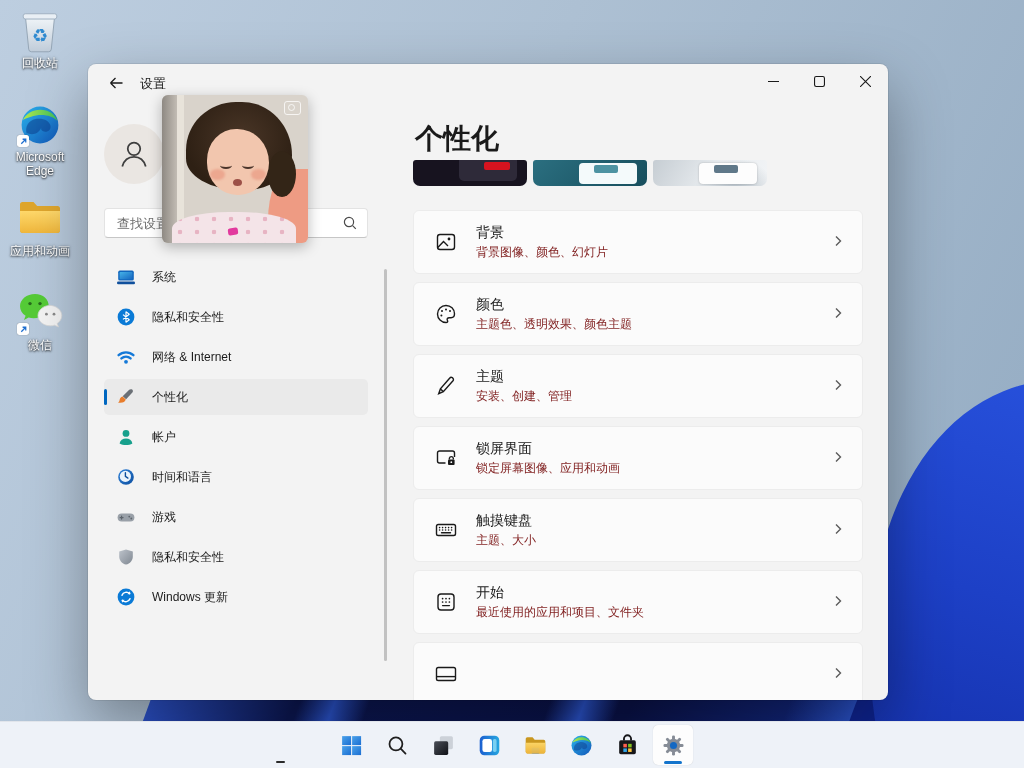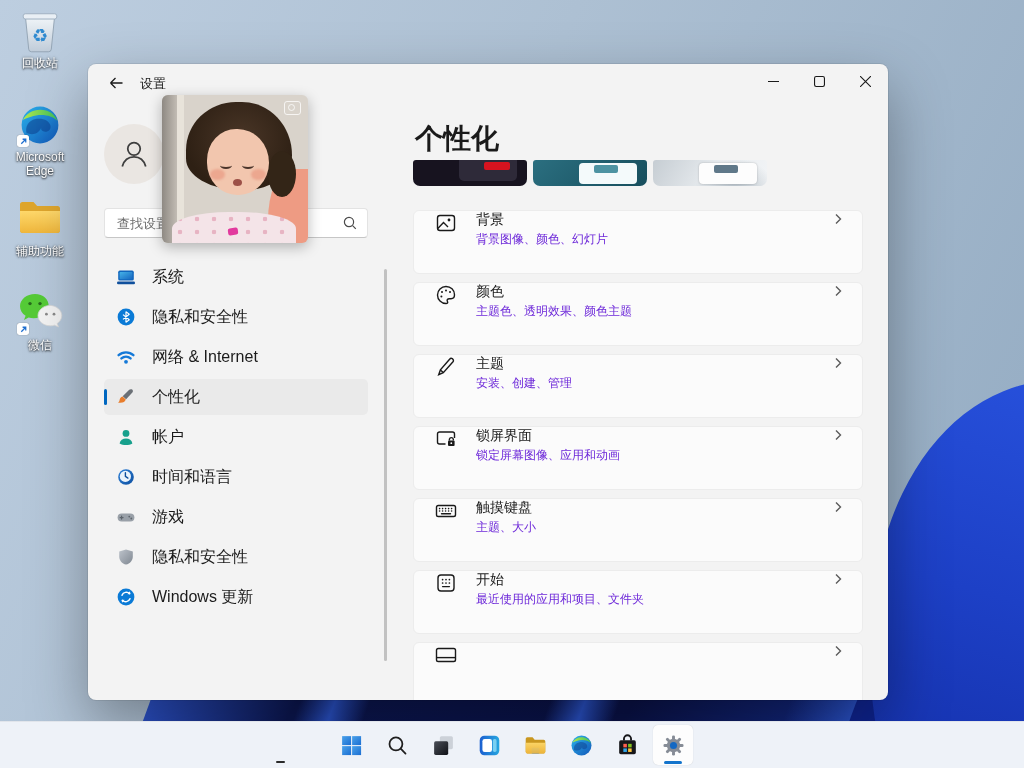--- a/index.html
+++ b/index.html
@@ -39,21 +39,21 @@
   
   .avatar{position:absolute;left:16px;top:60px;width:60px;height:60px;border-radius:50%;background:#eae6e2;
         display:flex;align-items:center;justify-content:center}
   .searchbox{position:absolute;left:16px;top:144px;width:264px;height:30px;background:#fff;box-sizing:border-box;
         border:1px solid #e3e3e3;border-bottom:1px solid #c6c6c6;border-radius:4px;display:flex;align-items:center;padding:0 10px}
   .searchbox input{border:none;outline:none;flex:1;min-width:0;font-size:13px;color:#1b1b1b;background:transparent;
         font-family:inherit}
   .searchbox input::placeholder{color:#6e6e6e}
   .nav{position:absolute;left:16px;top:195px;width:264px}
   .nitem{height:36px;margin-bottom:4px;border-radius:5px;display:flex;align-items:center;padding:0 12px;
-        position:relative;font-size:16px;color:#1b1b1b;box-sizing:border-box}
+        position:relative;font-size:12px;color:#1b1b1b;box-sizing:border-box}
   .nitem.sel{background:#eaeaea}
   .nitem.sel::before{content:"";position:absolute;left:0;top:10px;width:3px;height:16px;border-radius:2px;background:#0067c0}
   .nicon{width:20px;height:20px;margin-right:16px;flex:none}
   .sb-scroll{position:absolute;left:296px;top:205px;width:3px;height:392px;background:#8f8f8f;opacity:.5;border-radius:2px}
 
   
   .page-title{position:absolute;left:327px;top:56px;font-size:28px;font-weight:600;color:#1a1a1a}
   .cards{position:absolute;left:325px;top:96px;width:450px;display:flex;gap:6px}
   .tcard{width:114px;height:26px;border-radius:3px 3px 7px 7px;position:relative;overflow:hidden;flex:none}
   .tcard .mw{position:absolute;right:10px;top:0;width:58px;height:21px;border-radius:0 0 5px 5px}
@@ -64,25 +64,25 @@
   .tc2 .mw{background:#f4fafb;top:3px;border-radius:4px}
   .tc2 .mw i{position:absolute;top:2px;left:15px;width:24px;height:8px;background:#4d93a2;border-radius:2px}
   .tc3{background:linear-gradient(120deg,#c6cdd3 0%,#e9edf0 55%,#f2f4f6 100%)}
   .tc3::before{content:"";position:absolute;left:30%;top:-8px;width:70%;height:46px;
         background:radial-gradient(ellipse at 60% 90%,rgba(70,95,115,.38),transparent 60%)}
   .tc3 .mw{background:#fdfdfd;top:3px;border-radius:4px;box-shadow:0 0 2px rgba(0,0,0,.25)}
   .tc3 .mw i{position:absolute;top:2px;left:15px;width:24px;height:8px;background:#5f7889;border-radius:2px}
 
   .rows{position:absolute;left:325px;top:146px;width:450px}
   .srow{height:64px;box-sizing:border-box;background:#fbfbfb;border:1px solid #ececec;border-radius:6px;
-        margin-bottom:8px;display:flex;padding:0 18px 0 20px}
+        margin-bottom:8px;display:flex;align-items:center;padding:0 18px 0 20px}
   .ricon{width:24px;height:24px;margin-right:18px;flex:none}
   .tx{display:flex;flex-direction:column;gap:2px}
   .tx .t{font-size:14px;color:#1a1a1a}
-  .tx .s{font-size:12px;color:#6d28d9}
+  .tx .s{font-size:12px;color:#7f1d1d}
   .chev{margin-left:auto;flex:none}
 
   
   .photo{position:absolute;left:74px;top:31px;width:146px;height:148px;border-radius:6px;overflow:hidden;
         background:#d9d3cb;box-shadow:0 4px 14px rgba(0,0,0,.28);z-index:6}
   .ph-frame{position:absolute;left:0;top:0;width:15px;height:100%;background:linear-gradient(90deg,#8e8983,#c2bcb4)}
   .ph-frame2{position:absolute;left:15px;top:0;width:7px;height:100%;background:#e8e3da}
   .ph-coral{position:absolute;right:-10px;top:50%;width:50px;height:78%;background:#ee9b83;border-radius:45% 0 0 18%}
   .ph-hair{position:absolute;left:24px;top:7px;width:106px;height:88px;
         background:radial-gradient(ellipse at 52% 42%,#4a3627 0%,#2e2014 72%);
@@ -195,21 +195,21 @@
     </div>
     <div class="lbl">Microsoft Edge</div>
   </div>
   <div class="dicon">
     <div class="glyph">
       <svg width="46" height="42" viewBox="0 0 46 40">
           <path d="M3 7.5A2.5 2.5 0 0 1 5.5 5h11l3.6 4H40.5A2.5 2.5 0 0 1 43 11.5V33a3 3 0 0 1-3 3H6a3 3 0 0 1-3-3z" fill="#dfa62d"></path>
           <path d="M3 14h40v19a3 3 0 0 1-3 3H6a3 3 0 0 1-3-3z" fill="url(#fldg)"></path>
         </svg>
     </div>
-    <div class="lbl">辅助功能</div>
+    <div class="lbl">应用和动画</div>
   </div>
   <div class="dicon">
     <div class="glyph">
       <svg width="46" height="44" viewBox="0 0 46 44">
           <path d="M18 4C9.7 4 3 9.5 3 16.3c0 3.9 2.2 7.3 5.6 9.5L7 30l4.6-2.5c1.6.5 3.3.8 5.1.8 8.3 0 15-5.5 15-12.3S26.3 4 18 4z" fill="#55cb37"></path>
           <circle cx="13" cy="13.6" r="1.7" fill="#276b1c"></circle>
           <circle cx="23" cy="13.6" r="1.7" fill="#276b1c"></circle>
           <path d="M33.4 15.4c-6.9 0-12.4 4.6-12.4 10.2 0 5.7 5.5 10.2 12.4 10.2 1.5 0 2.9-.2 4.2-.6L41.5 37l-1.3-3.5c2.8-1.9 4.6-4.7 4.6-7.9 0-5.6-5.6-10.2-12.4-10.2z" fill="#f4f4f4" stroke="#d9d9d9" stroke-width="0.8"></path>
           <circle cx="29.4" cy="24.2" r="1.4" fill="#8a8a8a"></circle>
           <circle cx="37" cy="24.2" r="1.4" fill="#8a8a8a"></circle>

